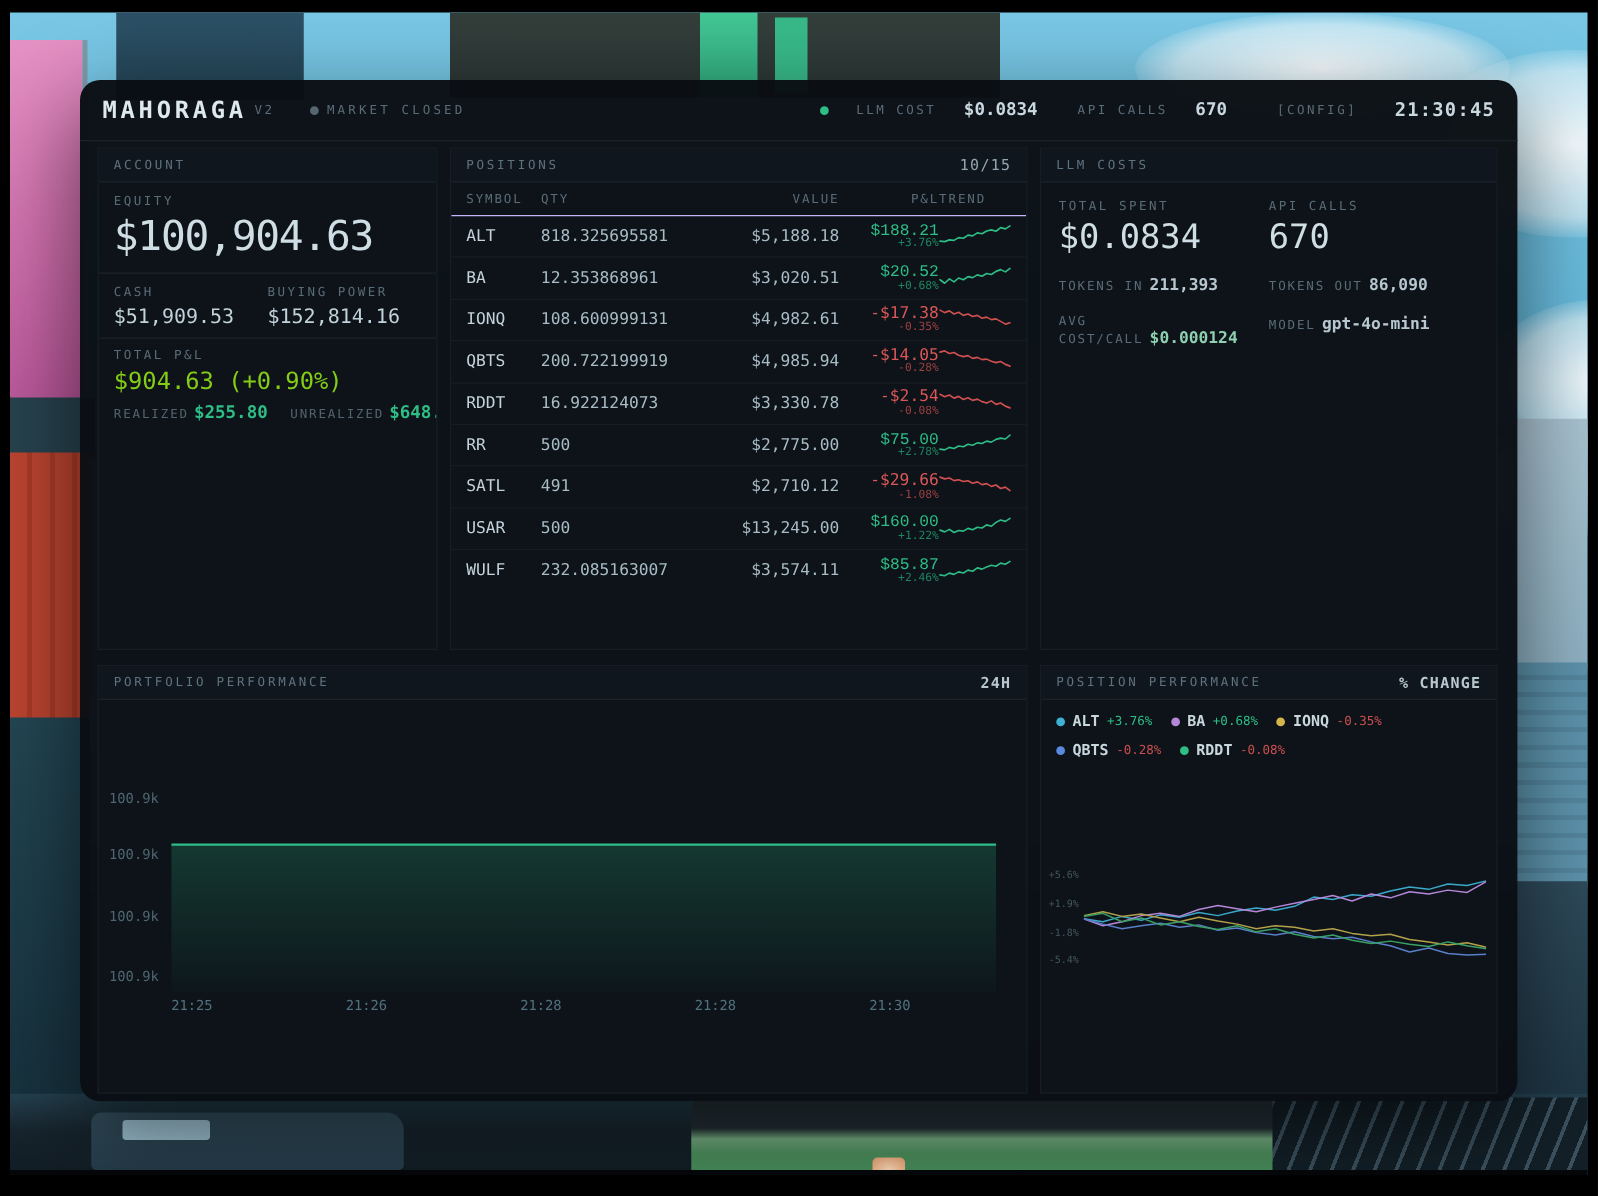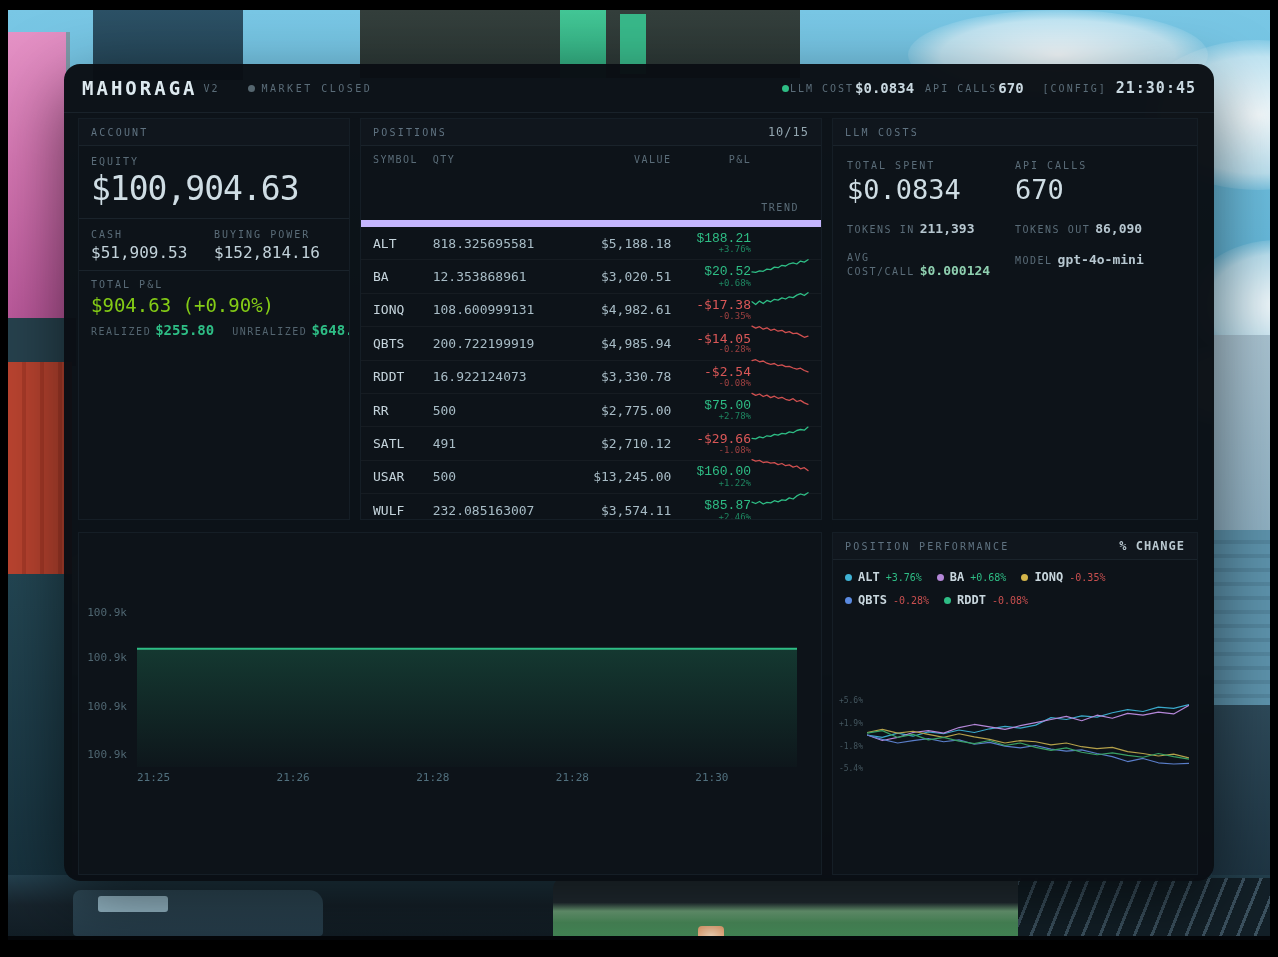--- a/index.html
+++ b/index.html
@@ -44,21 +44,21 @@
             box-shadow:0 24px 70px rgba(0,0,0,.55); color:#c4d3db; }
   header { position:absolute; left:0; right:0; top:0; height:49px; display:flex; align-items:center;
            padding:0 18px; border-bottom:1px solid #19222a; }
   .title { font-size:19px; font-weight:bold; letter-spacing:3px; color:#dde9ef; }
   .ver { font-size:10px; color:#5a6c78; margin-left:6px; letter-spacing:2px; }
   .mkt { display:flex; align-items:center; gap:7px; margin-left:28px; font-size:10px;
          letter-spacing:2.5px; color:#5a6c78; }
   .dot { width:7px; height:7px; border-radius:50%; display:inline-block; }
   .dot.gray { background:#55666f; }
   .dot.green { background:#2ebd85; }
-  .h-right { margin-left:auto; display:flex; align-items:center; gap:1px; }
+  .h-right { margin-left:auto; display:flex; align-items:center; gap:22px; }
   .h-right .lbl { font-size:10px; letter-spacing:2px; color:#5a6c78; }
   .h-right .val { font-size:14px; font-weight:bold; color:#c9d8e0; margin-right:10px; }
   .cfg { font-size:10px; letter-spacing:2px; color:#5a6c78; margin:0 8px; cursor:pointer; }
   .clock { font-size:15px; font-weight:bold; color:#c9d8e0; letter-spacing:1px; }
 
   .content { position:absolute; left:14px; top:54px; display:grid;
              grid-template-columns:272px 462px 366px; grid-template-rows:402px 343px; gap:12px 10px; }
   .panel { background:#0d1319; border:1px solid #151e26; display:flex; flex-direction:column; overflow:hidden; }
   .panel-header { flex:0 0 27px; background:#10161d; border-bottom:1px solid #1a232b;
                   display:flex; align-items:center; justify-content:space-between; padding:0 12px;
@@ -71,25 +71,25 @@
   .lab { font-size:10px; letter-spacing:2px; color:#5a6c78; }
   .equity-val { font-size:33px; color:#cfdde4; letter-spacing:-1px; margin:2px 0 10px; }
   .acct-sep { border-top:1px solid #1a232b; margin:8px -12px; }
   .two-col { display:grid; grid-template-columns:1fr 1fr; padding-top:2px; }
   .money { font-size:16px; color:#c2d2da; margin-top:3px; }
   .pnl-big { font-size:19px; color:#84cc16; margin:4px 0 6px; }
   .rl-row { display:flex; gap:18px; font-size:10px; color:#53646f; letter-spacing:1.5px; }
   .rl-row b { font-size:14px; color:#2ebd85; letter-spacing:0; margin-left:4px; }
 
   
-  .cols { display:flex; padding:8px 12px 7px; border-bottom:7px solid #c4b5fd;
+  .cols { display:flex; padding:8px 12px 7px; border-bottom:1px solid #c4b5fd;
           font-size:10px; letter-spacing:1.5px; color:#5a6c78; }
   .c-sym { width:60px; } .c-qty { width:130px; text-align:left; }
   .c-val { width:110px; text-align:right; } .c-pnl { width:80px; text-align:right; }
-  .c-trend { width:58px; text-align:center; margin-left:auto;margin-top:48px; }
+  .c-trend { width:58px; text-align:left; margin-left:auto; }
   .prow { display:flex; align-items:center; padding:0 12px; height:33.4px;
           border-bottom:1px solid rgba(255,255,255,.04); font-size:13px; }
   .prow:last-child { border-bottom:none; }
   .prow .c-sym { color:#c4d3db; }
   .prow .c-qty, .prow .c-val { color:#a8bcc6; }
   .prow .c-pnl { display:flex; flex-direction:column; line-height:1.05; }
   .pnl-main { font-size:13px; } .pnl-pct { font-size:9px; }
   .prow.up .pnl-main { color:#2ebd85;font-family:Liberation Mono, monospace; } .prow.up .pnl-pct { color:#1e8560; }
   .prow.down .pnl-main { color:#d95757; } .prow.down .pnl-pct { color:#9c4040; }
 
@@ -337,20 +337,24 @@
           <div class="big-num">670</div>
         </div>
         <div class="inline-stat"><span>TOKENS IN</span><b>211,393</b></div>
         <div class="inline-stat"><span>TOKENS OUT</span><b>86,090</b></div>
         <div class="inline-stat"><span>AVG COST/CALL</span><b class="greenish">$0.000124</b></div>
         <div class="inline-stat"><span>MODEL</span><b>gpt-4o-mini</b></div>
       </div>
     </section>
 
     <section class="panel" style="grid-column:1 / span 2;">
+      <div class="panel-header">
+        <span>PORTFOLIO PERFORMANCE</span>
+        <span class="ph-right bold">24H</span>
+      </div>
       <div class="chart-body">
         <div class="pf-yticks">
             <div style="top: 31.4286%;">100.9k</div>
             <div style="top: 51.4286%;">100.9k</div>
             <div style="top: 72.8571%;">100.9k</div>
             <div style="top: 94.2857%;">100.9k</div>
           </div>
         <div class="pf-plot">
             <svg id="pf-svg" viewBox="0 0 100 100" preserveAspectRatio="none">
               <defs>

